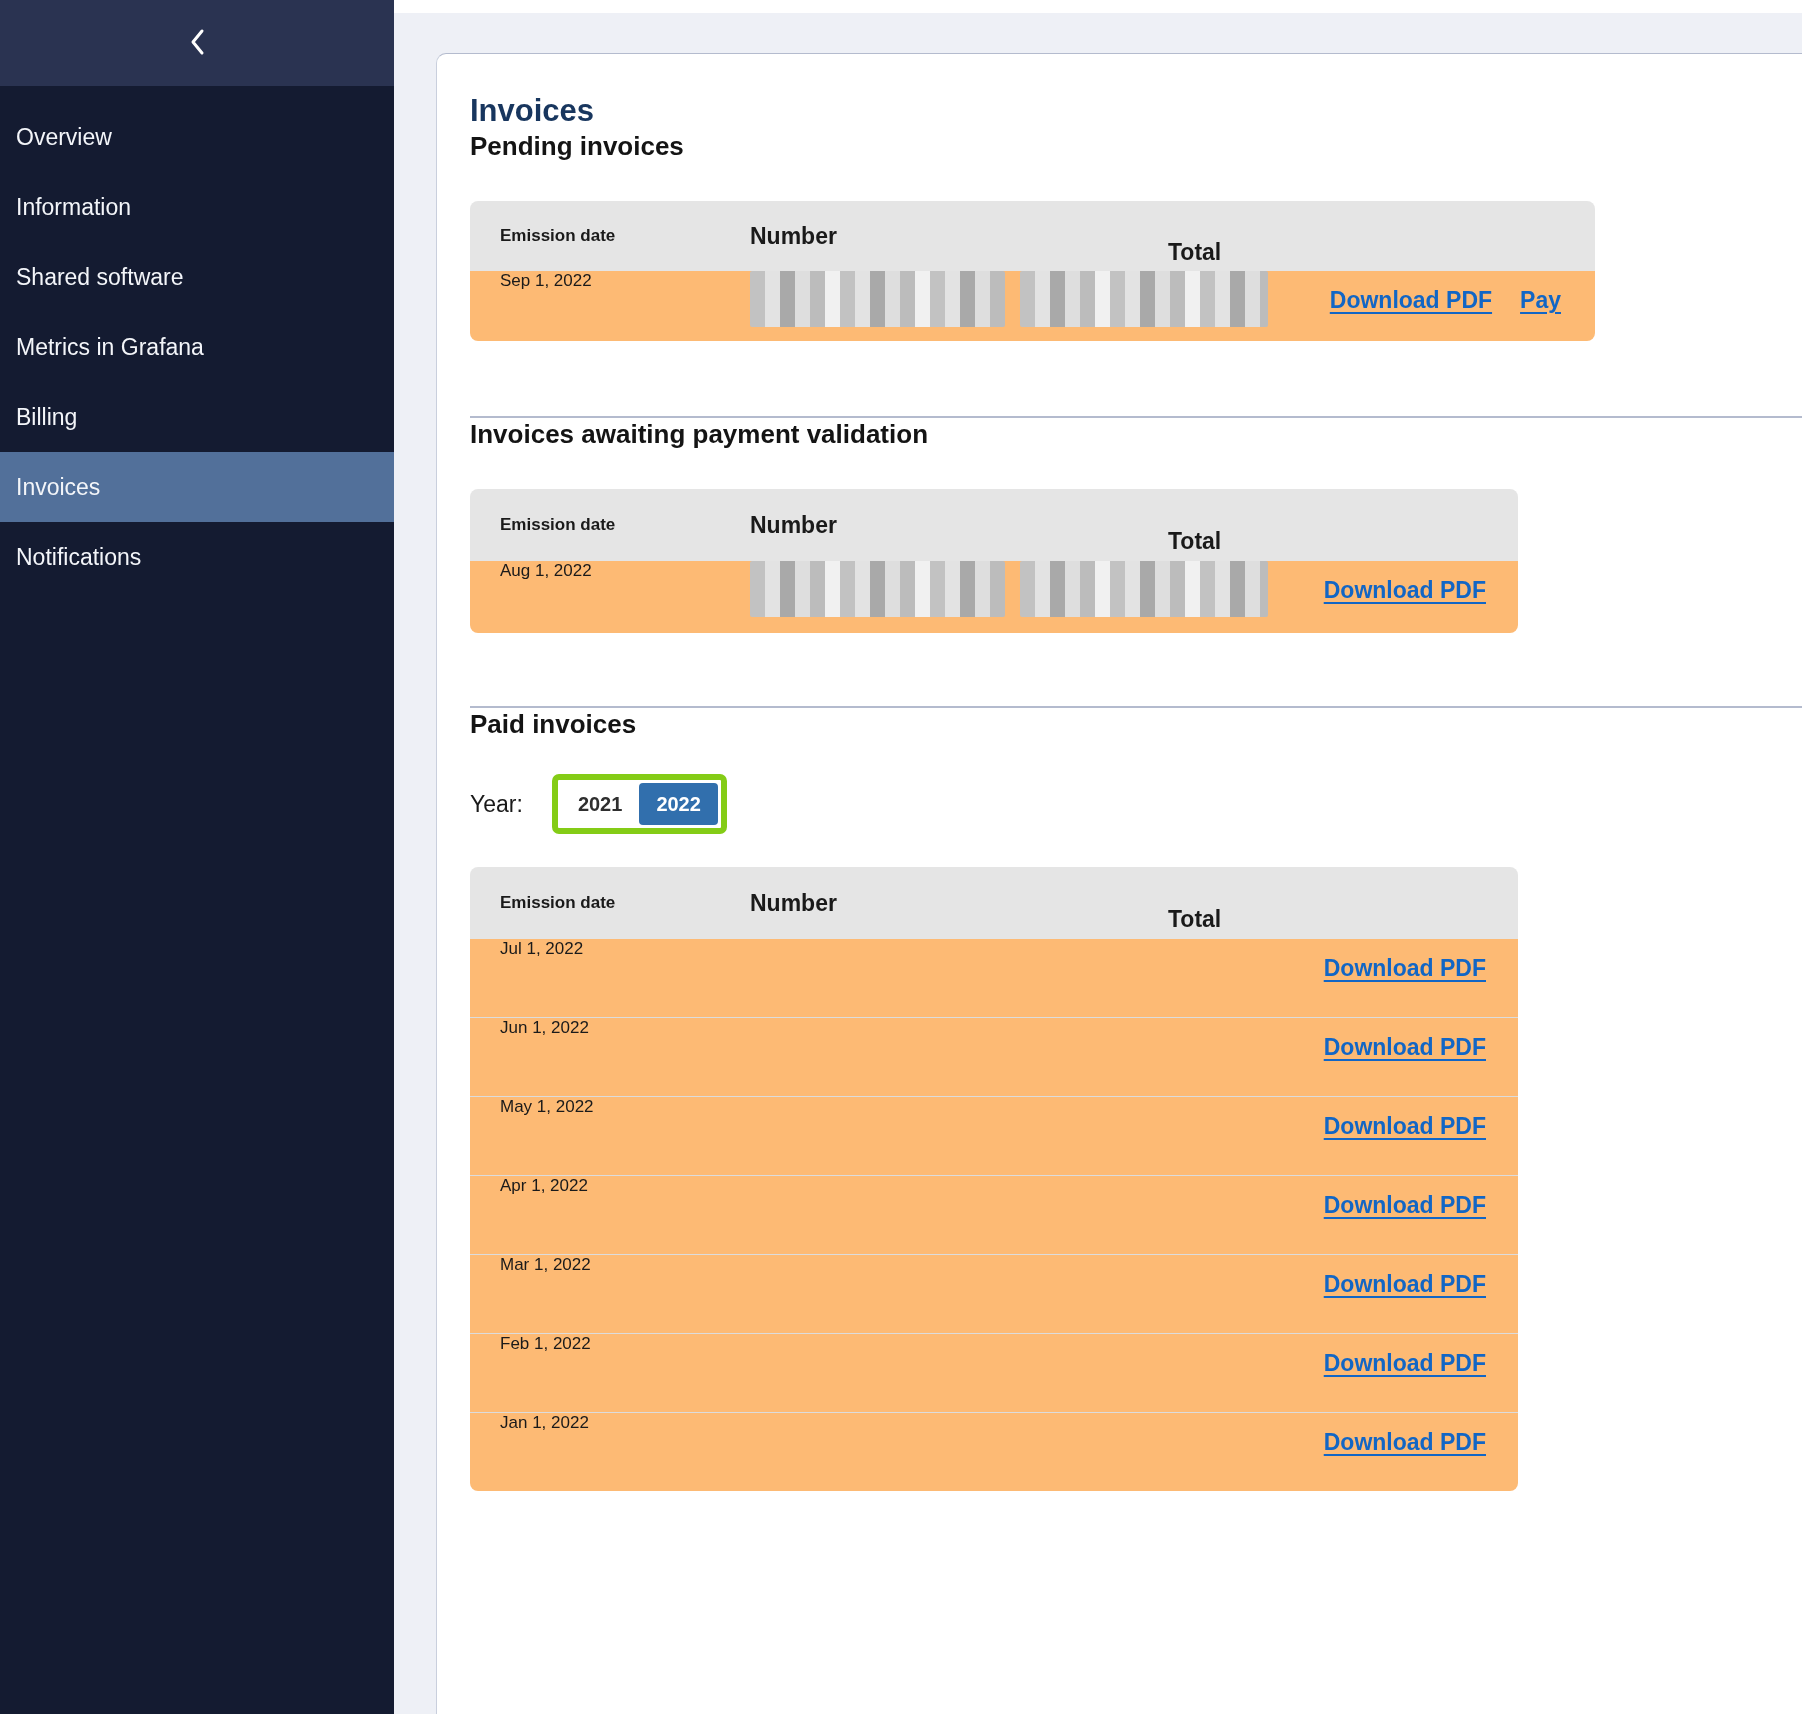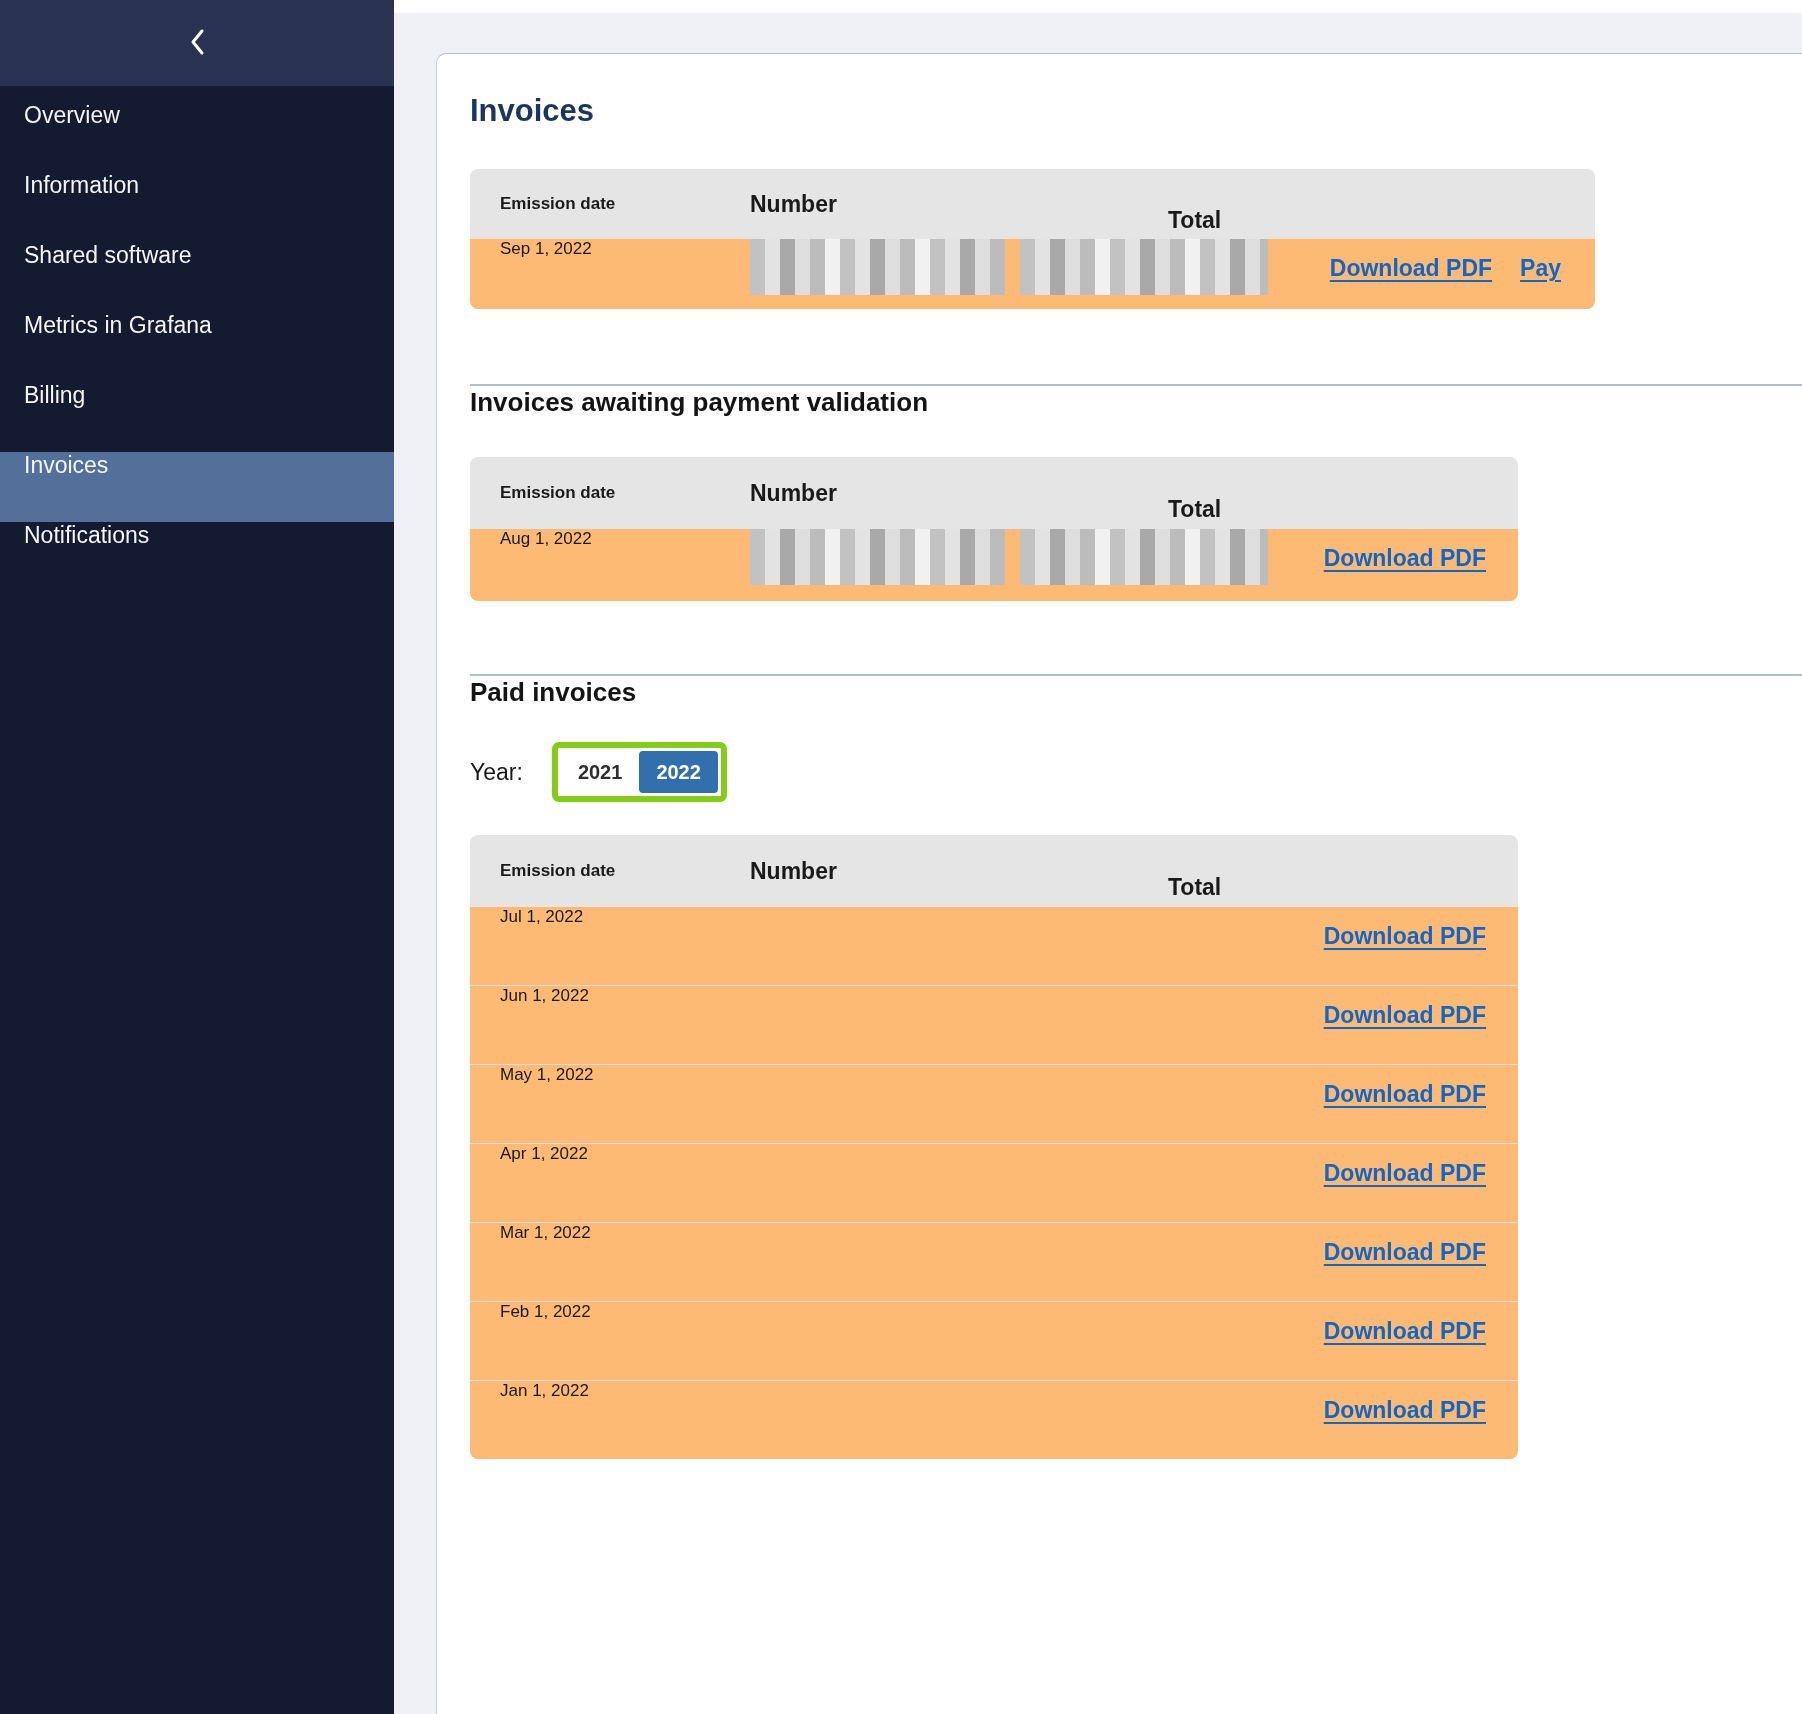--- a/index.html
+++ b/index.html
@@ -4,21 +4,21 @@
 <style>
   html,body{margin:0;padding:0;}
   body{font-family:"Liberation Sans","DejaVu Sans",sans-serif;color:#161616;}
   .screen{position:relative;width:1802px;height:1714px;overflow:hidden;background:#eef0f6;}
 
   
   .sidebar{position:absolute;left:0;top:0;width:394px;height:1714px;background:#141b31;z-index:5;}
   .sidebar-topband{height:86px;background:#2a3351;display:flex;align-items:center;justify-content:center;}
   .collapse-btn{background:none;border:none;cursor:pointer;padding:6px 10px;display:flex;align-items:center;}
   .nav-list{margin-top:16px;}
-  .nav-item{height:70px;display:flex;align-items:flex-start;padding-left:24px;
+  .nav-item{height:70px;display:flex;align-items:center;padding-left:16px;
             font-size:23px;color:#f3f5f9;cursor:pointer;}
   .nav-item.active{background:#52709a;}
 
   
   .main{position:absolute;left:394px;top:0;right:0;bottom:0;background:#eef0f6;}
   .main-topwhite{position:absolute;left:0;top:0;right:0;height:13px;background:#ffffff;}
   .card{position:absolute;left:42px;top:53px;right:0;bottom:0;background:#ffffff;
         border-top:1px solid #b4bbce;border-left:1px solid #c9cfdd;border-radius:10px 0 0 0;
         padding:38px 0 0 33px;box-sizing:border-box;}
 
@@ -115,20 +115,21 @@
     </div>
   </nav>
 
   <div class="main">
     <div class="main-topwhite"></div>
 
     <section class="card">
 
       <h1 class="page-title">Invoices</h1>
 
+      <h2 class="section-heading mt-pending">Pending invoices</h2>
 
       <div class="inv-table wide">
         <div class="t-head">
           <div class="c-date">Emission date</div>
           <div class="c-num">Number</div>
           <div class="c-total">Total</div>
           <div class="c-actions"></div>
         </div>
         <div class="t-row last">
           <div class="c-date">Sep 1, 2022</div>

